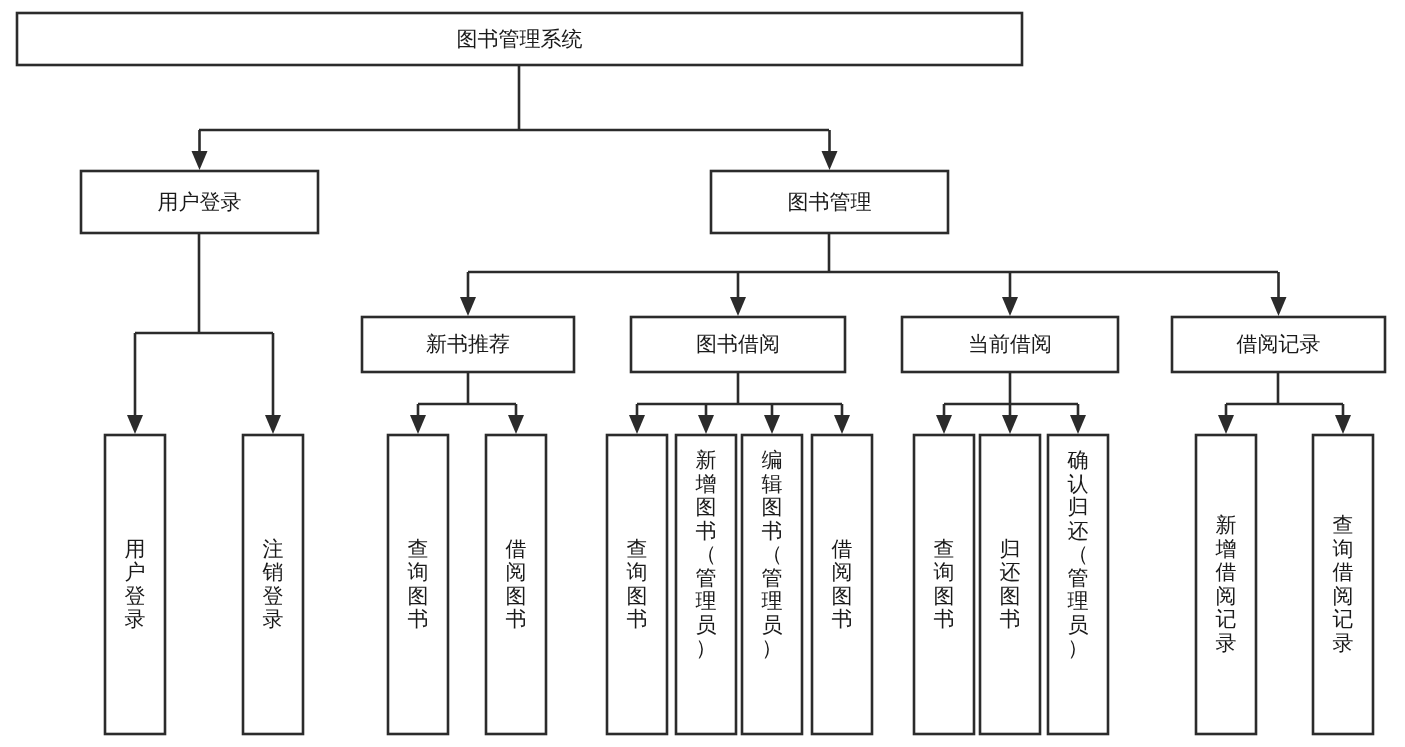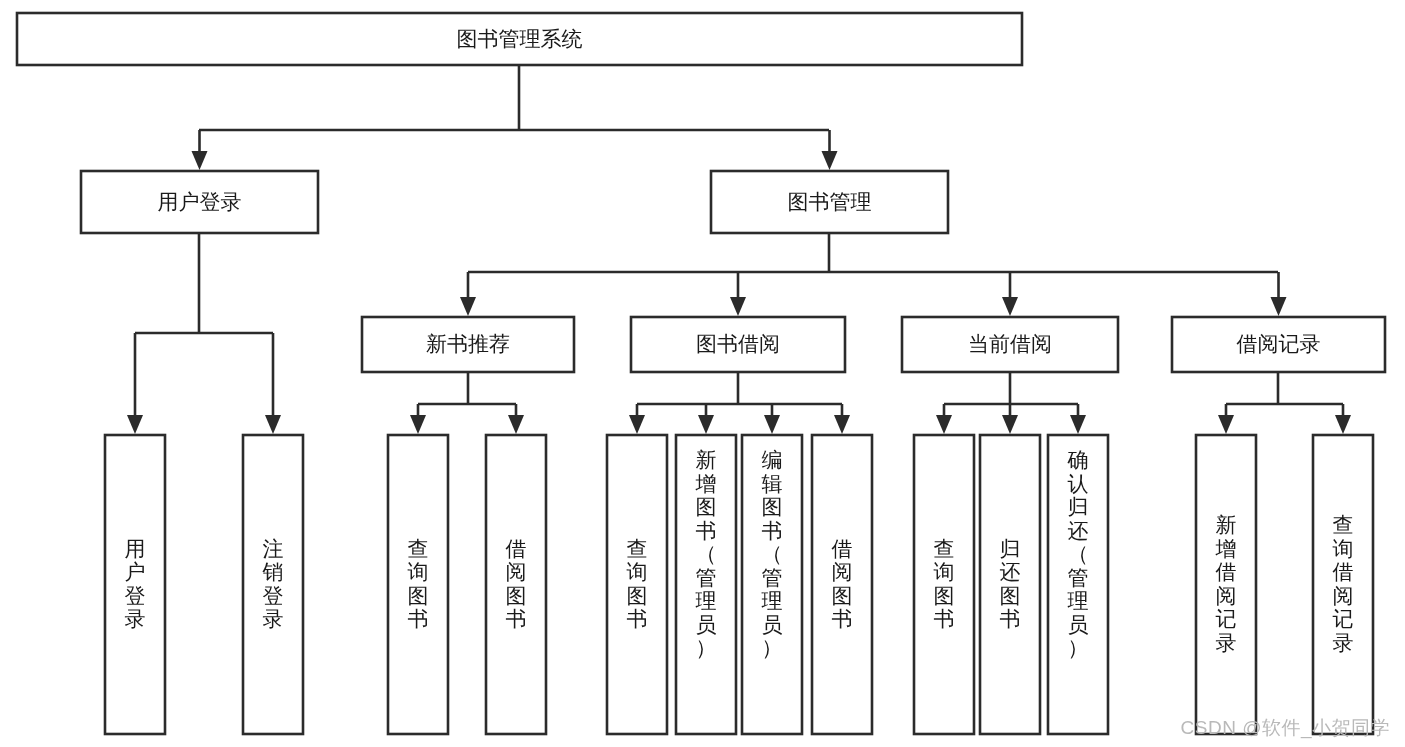--- a/index.html
+++ b/index.html
@@ -253,14 +253,13 @@
         <g>
           <rect class="node-box" x="1196" y="435" width="60" height="299"></rect>
           <text class="node-label-vert" x="1226" y="532.33" font-size="21"><tspan x="1226" dy="0">新</tspan><tspan x="1226" dy="23.5">增</tspan><tspan x="1226" dy="23.5">借</tspan><tspan x="1226" dy="23.5">阅</tspan><tspan x="1226" dy="23.5">记</tspan><tspan x="1226" dy="23.5">录</tspan></text>
         </g>
         <g>
           <rect class="node-box" x="1313" y="435" width="60" height="299"></rect>
           <text class="node-label-vert" x="1343" y="532.33" font-size="21"><tspan x="1343" dy="0">查</tspan><tspan x="1343" dy="23.5">询</tspan><tspan x="1343" dy="23.5">借</tspan><tspan x="1343" dy="23.5">阅</tspan><tspan x="1343" dy="23.5">记</tspan><tspan x="1343" dy="23.5">录</tspan></text>
         </g>
       </g>
   </svg>
-  <div class="watermark">CSDN @软件_小贺同学</div>
 </div>
 
 </body></html>

